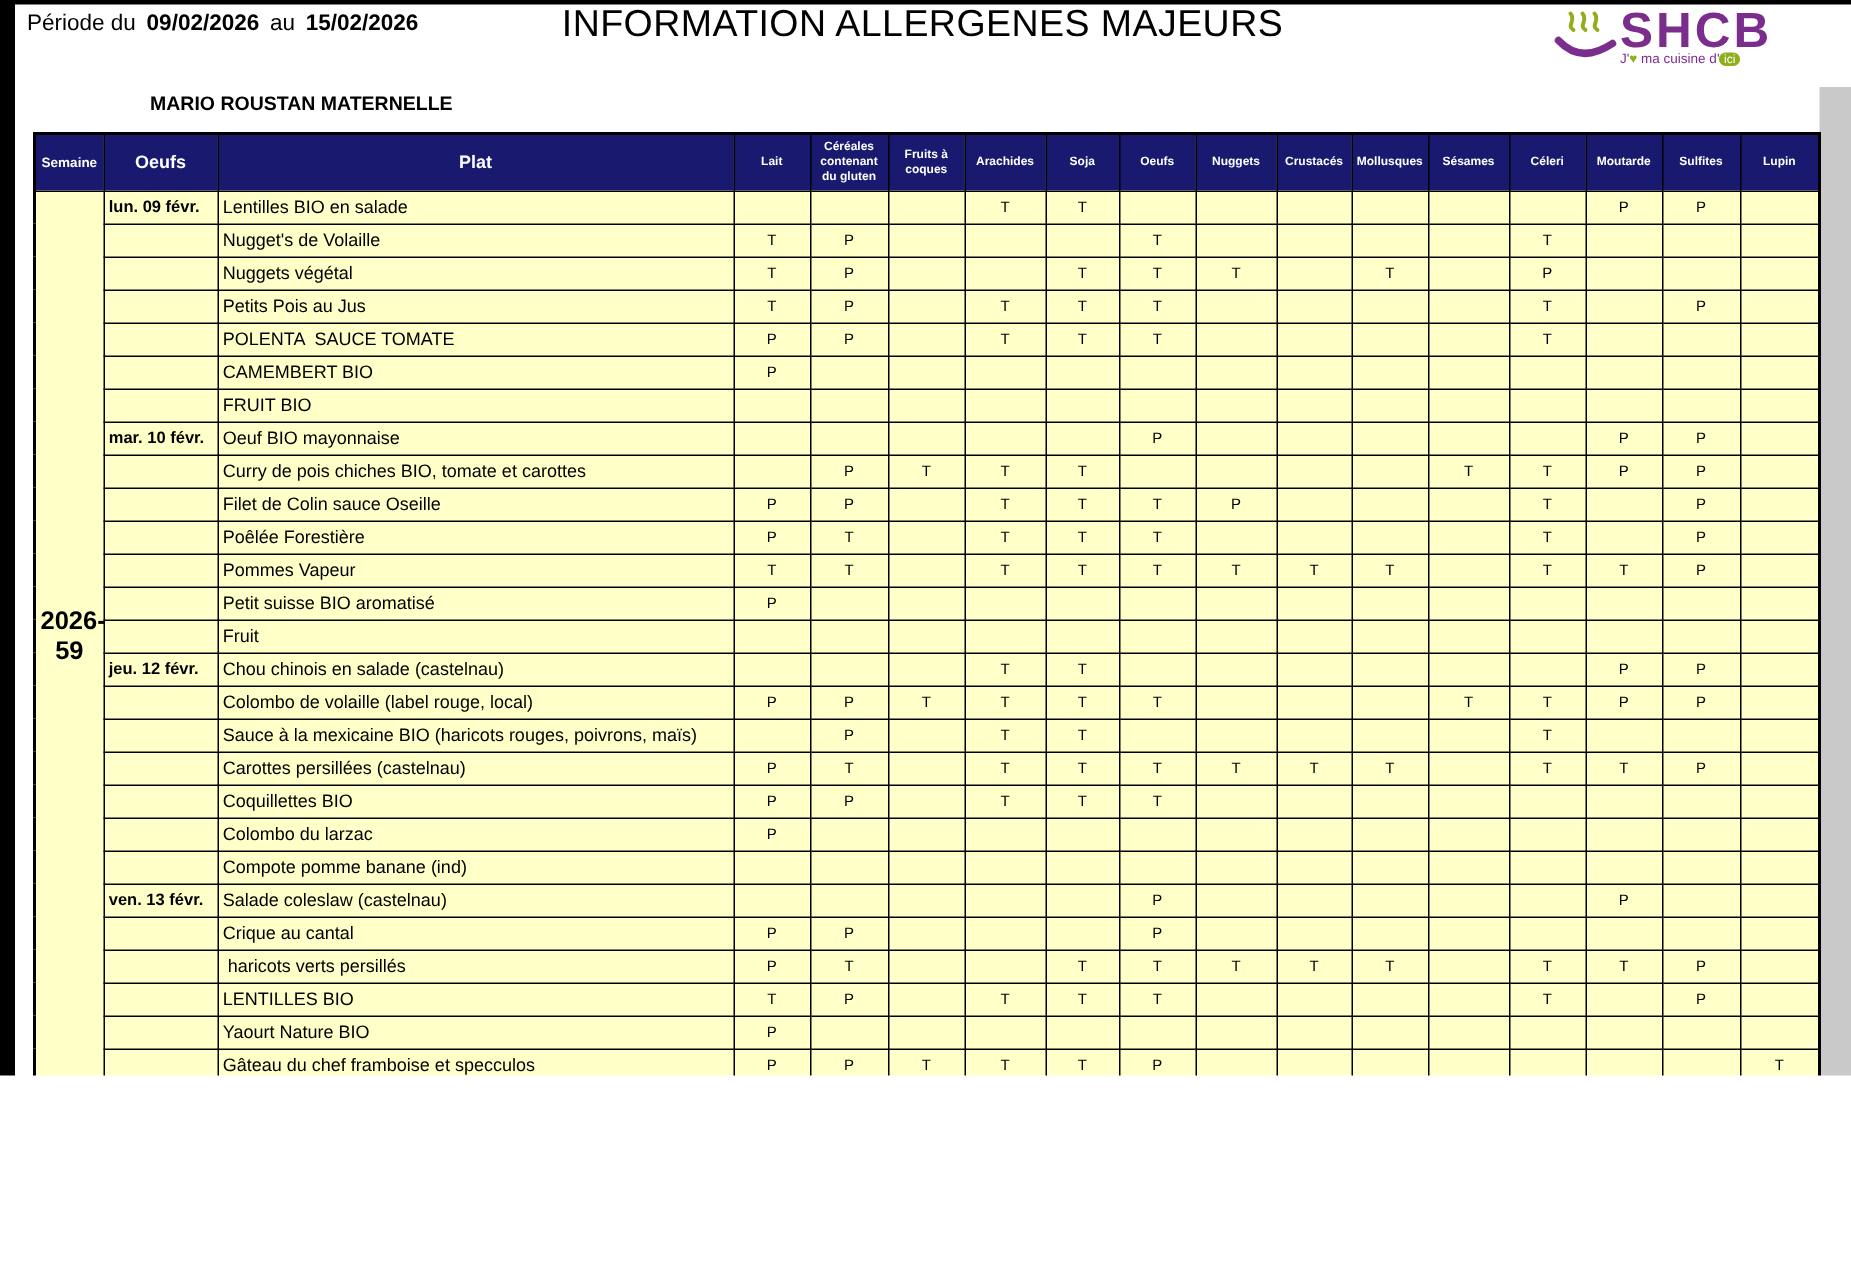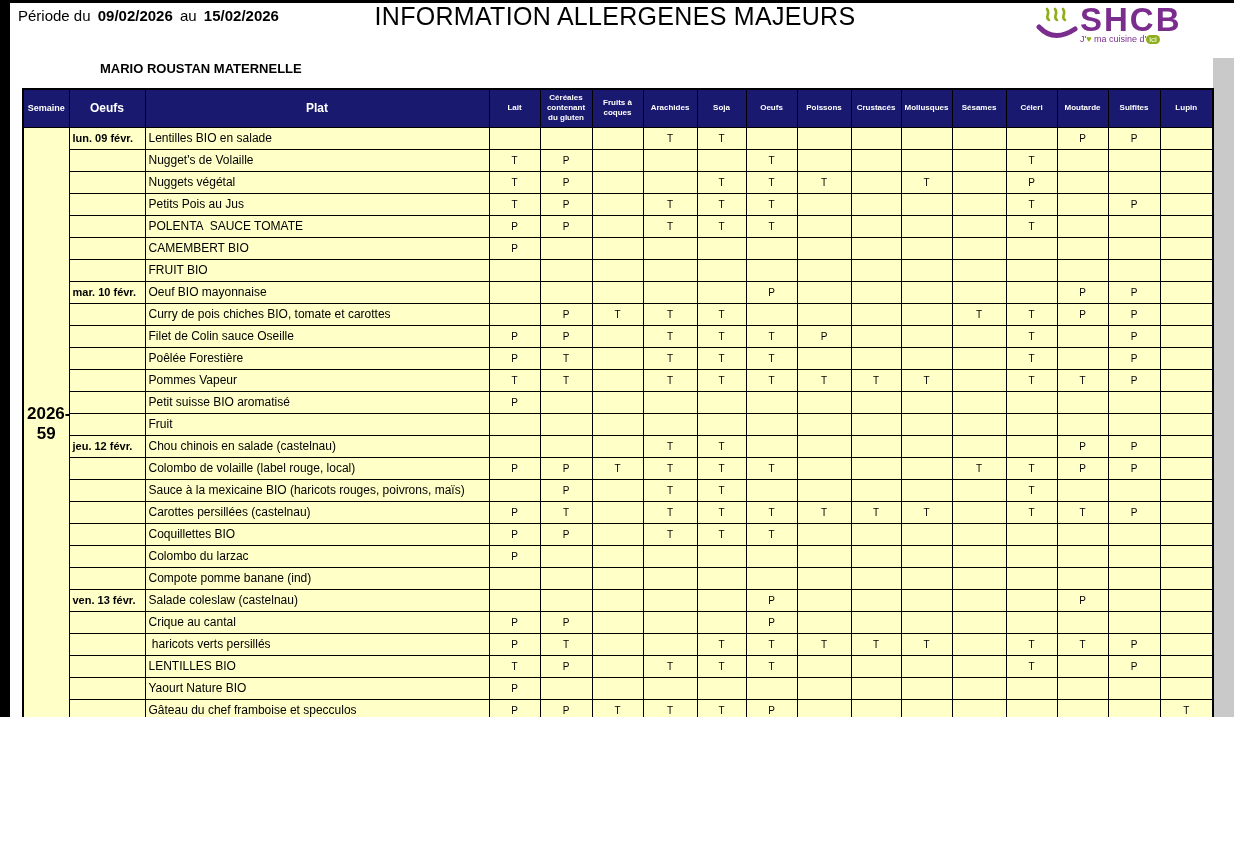--- a/index.html
+++ b/index.html
@@ -100,21 +100,21 @@
       <tr id="header-row">
         <th class="th-sem">Semaine</th>
         <th class="th-date">Oeufs</th>
         <th class="th-plat">Plat</th>
       <th class="th-al">Lait</th>
           <th class="th-al">Céréales contenant du gluten</th>
           <th class="th-al">Fruits à coques</th>
           <th class="th-al">Arachides</th>
           <th class="th-al">Soja</th>
           <th class="th-al">Oeufs</th>
-          <th class="th-al">Poissons</th>
+          <th class="th-al">Nuggets</th>
           <th class="th-al">Crustacés</th>
           <th class="th-al">Mollusques</th>
           <th class="th-al">Sésames</th>
           <th class="th-al">Céleri</th>
           <th class="th-al">Moutarde</th>
           <th class="th-al">Sulfites</th>
           <th class="th-al">Lupin</th>
         </tr>
     </thead>
     <tbody id="tbody">

